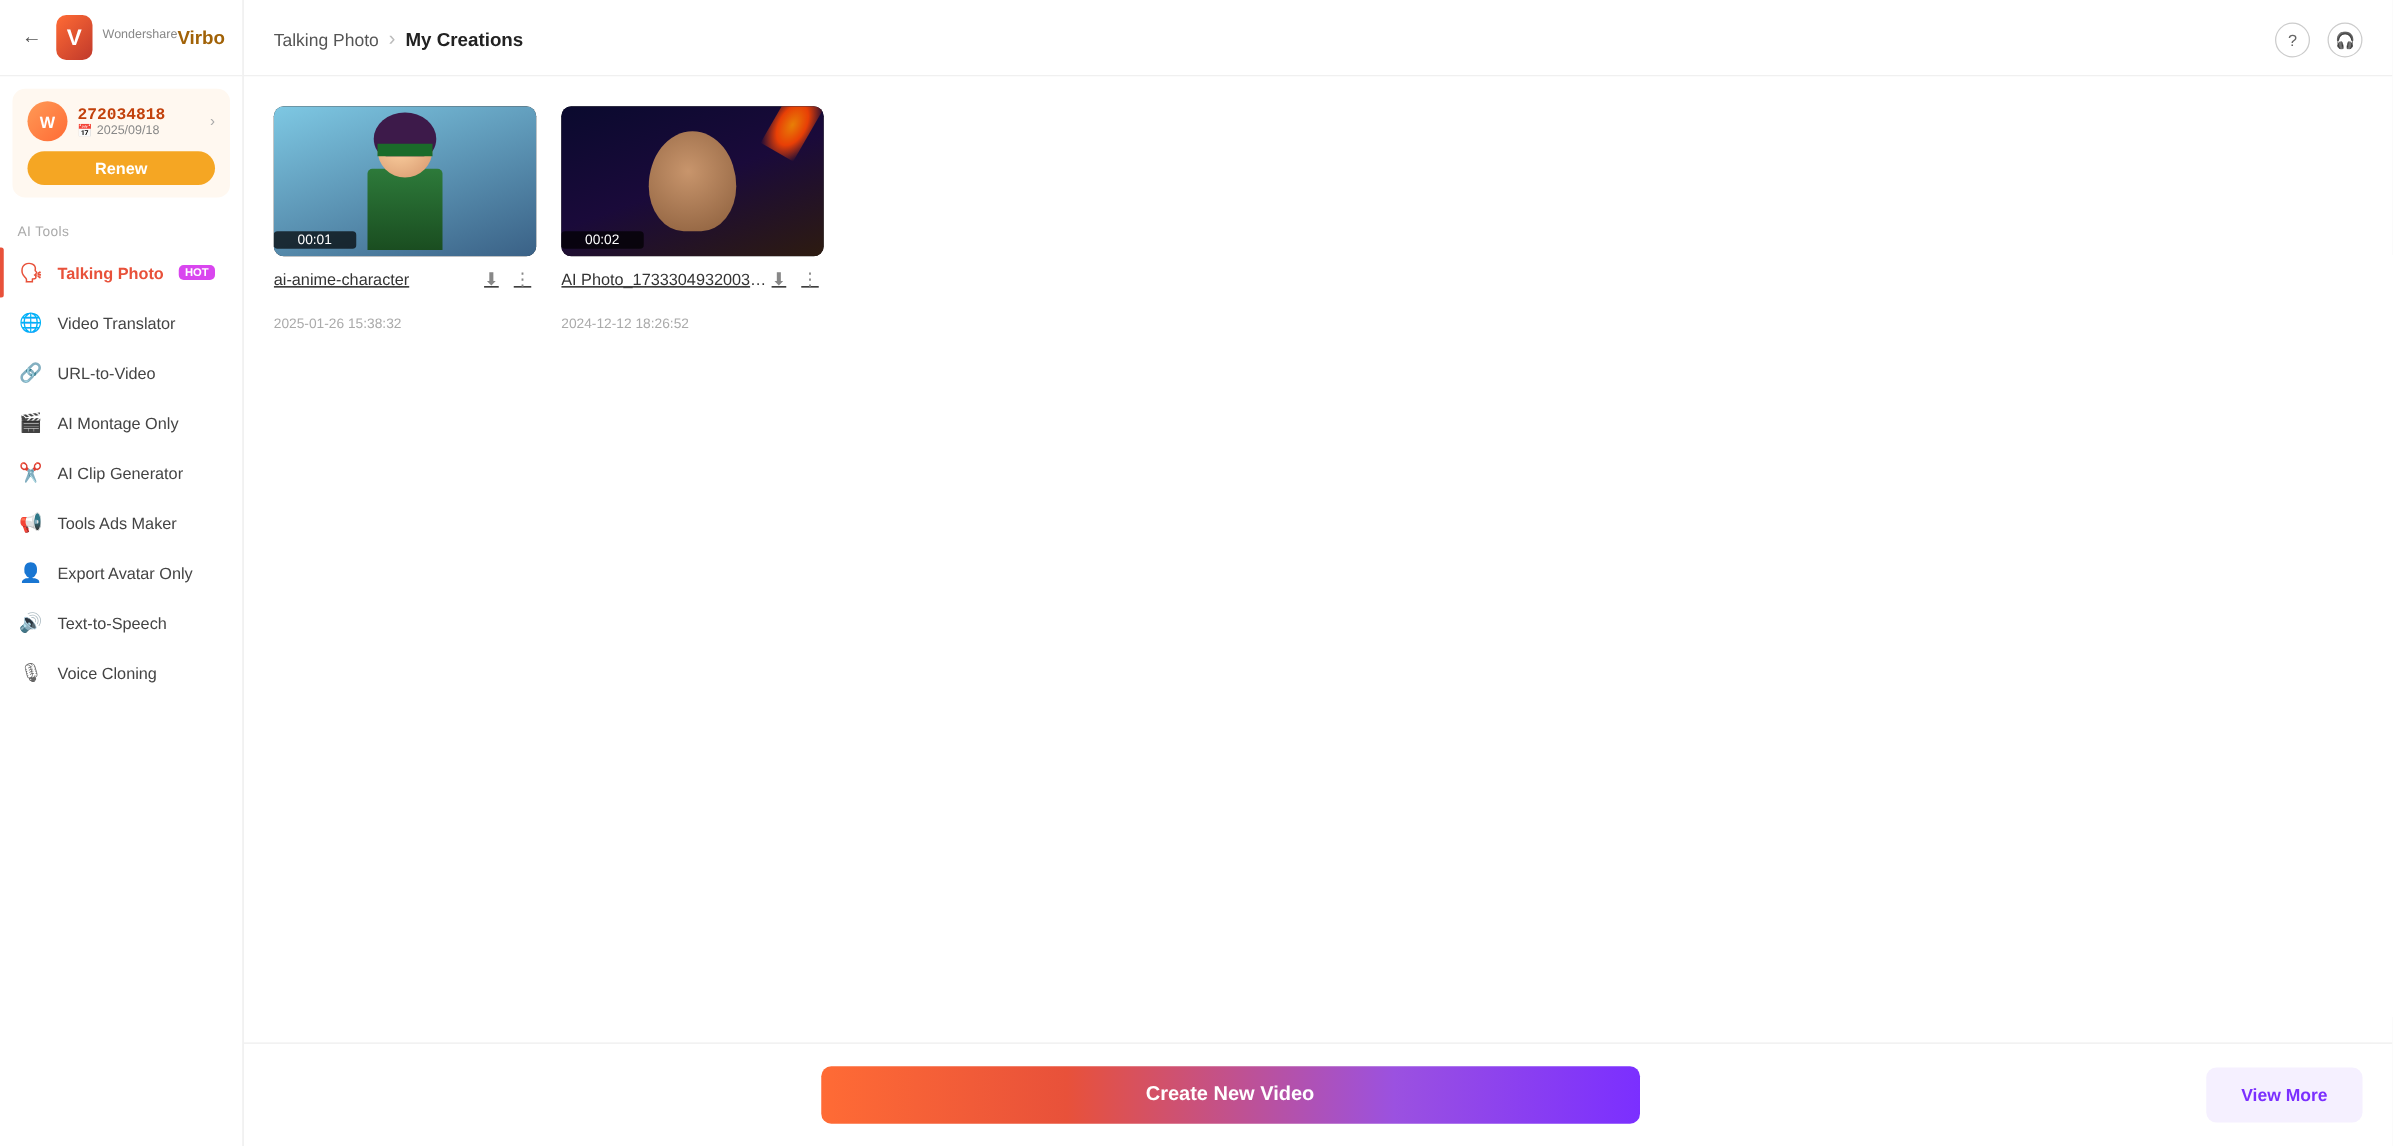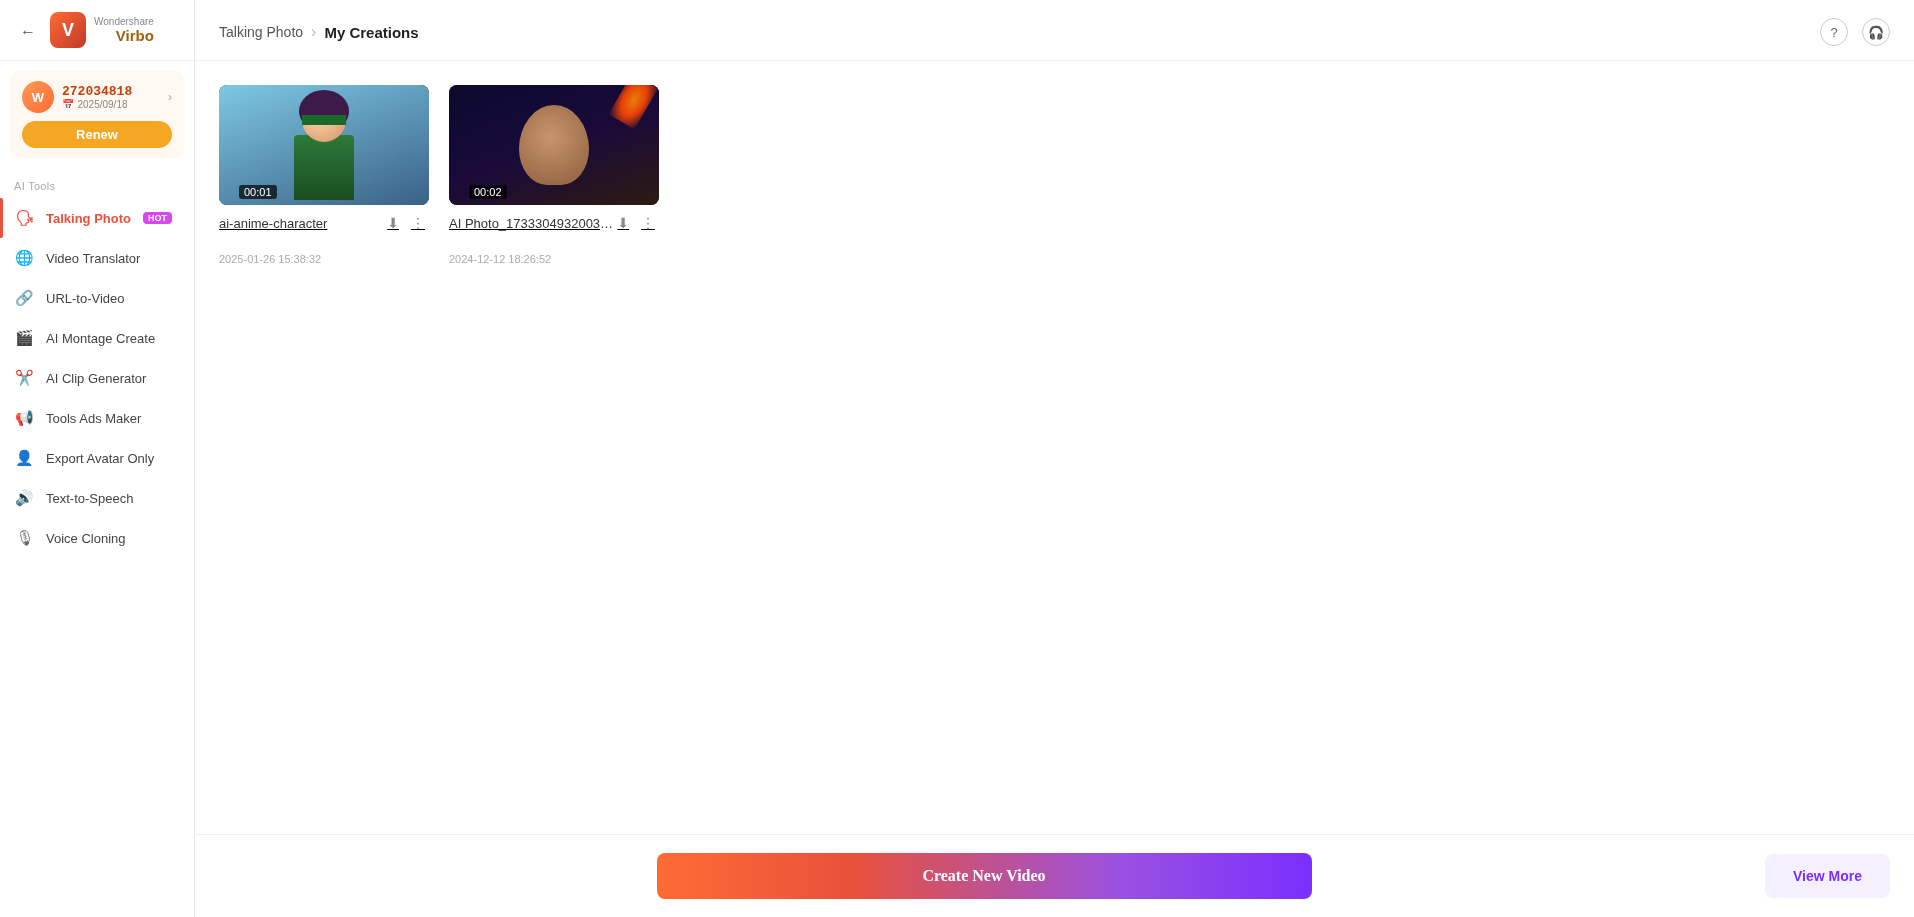--- a/index.html
+++ b/index.html
@@ -41,21 +41,21 @@
       color: #fff; font-size: 14px; font-weight: bold;
       position: relative;
       overflow: hidden;
     }
 
     .logo-icon::after {
       content: 'V';
       font-size: 18px; font-weight: 800;
     }
 
-    .logo-text-wrap { display: flex; flex-direction: column; }
+    .logo-text-wrap { display: flex; flex-direction: row; }
     .logo-brand-top { font-size: 10px; color: #888; }
     .logo-brand-name { font-size: 15px; font-weight: 700; color: #a16207; text-align: right; }
 
     .user-card {
       margin: 10px;
       background: #fff8f0;
       border-radius: 10px;
       padding: 10px 12px;
     }
 
@@ -241,25 +241,25 @@
       position: absolute;
       top: -10px; right: 10px;
       width: 30px; height: 50px;
       background: radial-gradient(ellipse, #ff8c00, #ff4500, transparent);
       opacity: 0.9;
       transform: rotate(30deg);
     }
 
     .duration-badge {
       position: absolute;
-      bottom: 6px; left: 20px;
+      bottom: 6px; left: 0;
       background: rgba(0,0,0,0.7);
       color: #fff;
       font-size: 11px;
-      padding: 1px 5px;
+      padding: 1px 19px;
       border-radius: 3px;
     }
 
     .video-info {
       padding: 8px 0 4px;
     }
 
     .video-title-row {
       display: flex; align-items: center; justify-content: space-between; text-decoration: underline;
     }
@@ -302,21 +302,20 @@
       background: linear-gradient(90deg, #ff6b35 0%, #e8513a 30%, #9b51e0 70%, #7b2fff 100%);
       border: none;
       border-radius: 8px;
       color: #fff;
       font-size: 16px;
       font-weight: 600;
       padding: 14px 0;
       cursor: pointer;
       display: block;
       text-align: center;
-      font-family: Liberation Serif, serif;
     }
 
     .view-more-btn {
       background: #f5f0ff;
       border: none;
       border-radius: 8px;
       color: #7b2fff;
       font-size: 14px;
       font-weight: 700;
       padding: 14px 28px;
@@ -371,21 +370,21 @@
       <div class="sidebar-item">
         <span class="sidebar-icon">🌐</span>
         <span>Video Translator</span>
       </div>
       <div class="sidebar-item">
         <span class="sidebar-icon">🔗</span>
         <span>URL-to-Video</span>
       </div>
       <div class="sidebar-item">
         <span class="sidebar-icon">🎬</span>
-        <span>AI Montage Create</span>
+        <span>AI Montage Only</span>
       </div>
       <div class="sidebar-item">
         <span class="sidebar-icon">✂️</span>
         <span>AI Clip Generator</span>
       </div>
       <div class="sidebar-item">
         <span class="sidebar-icon">📢</span>
         <span>Tools Ads Maker</span>
       </div>
       <div class="sidebar-item">

